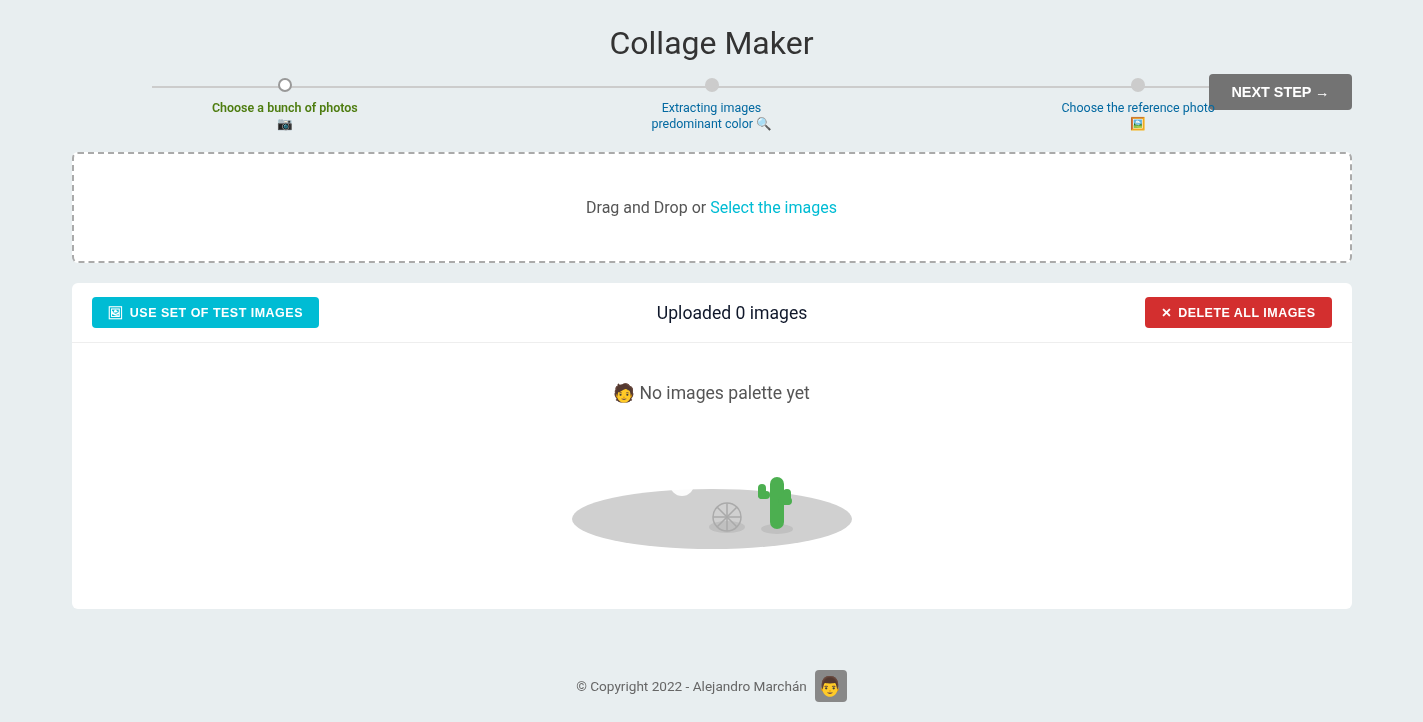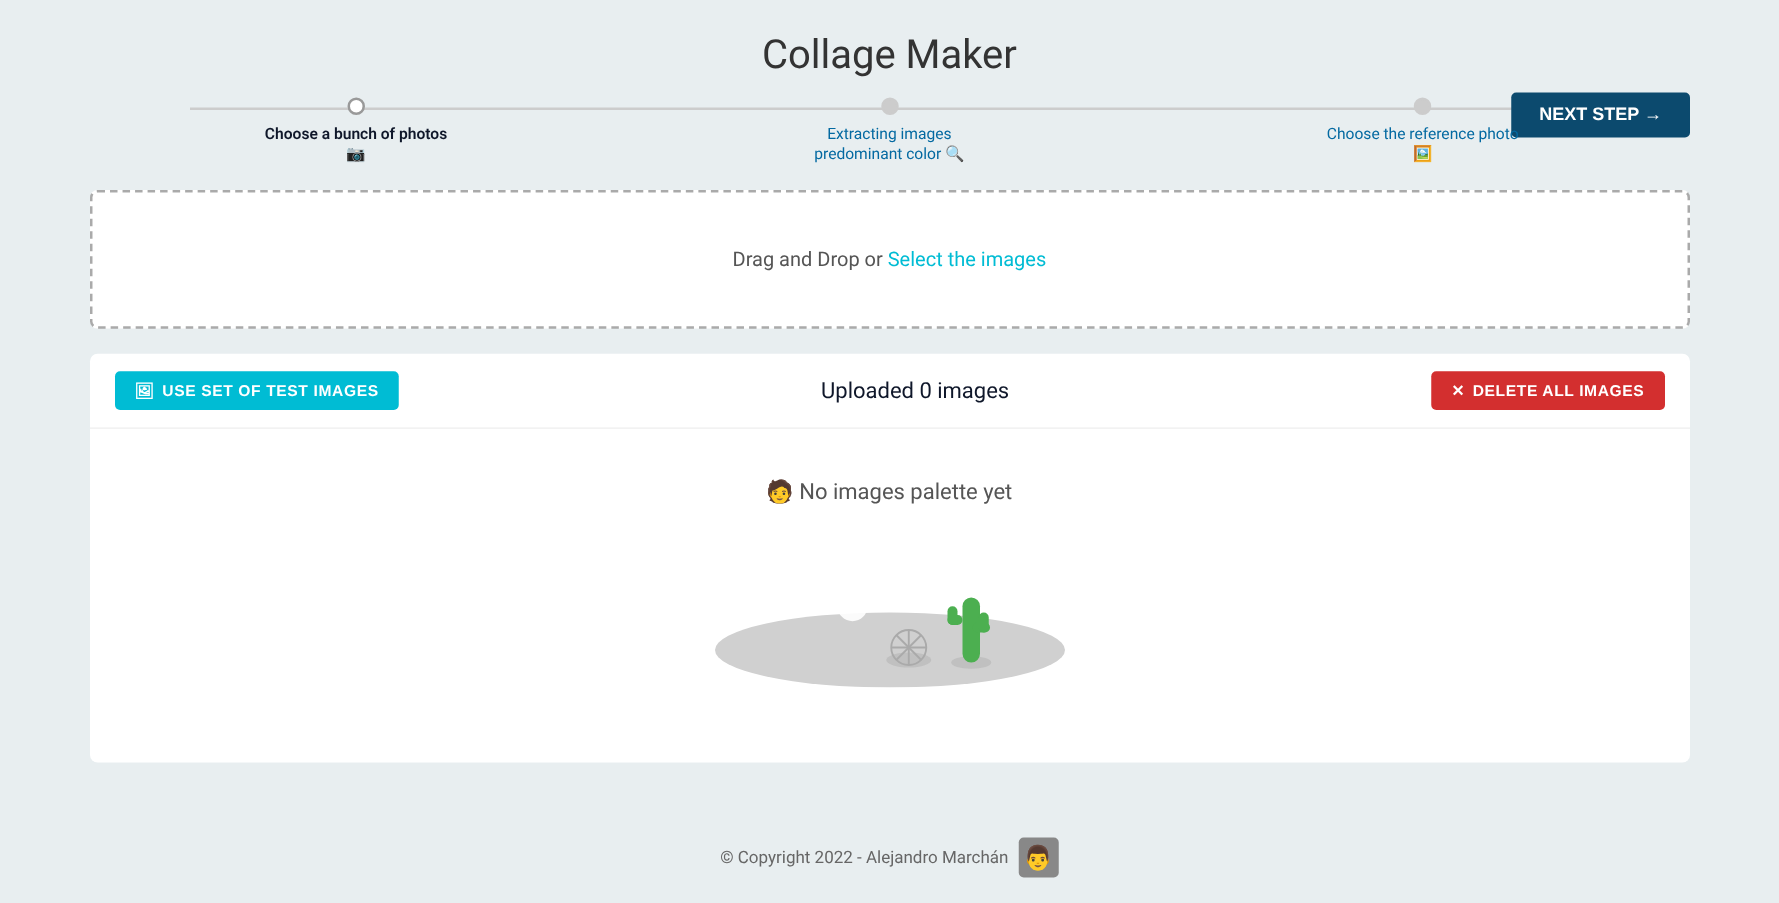--- a/index.html
+++ b/index.html
@@ -70,25 +70,25 @@
 
     .step-label {
       font-size: 0.78rem;
       color: #0369a1;
       max-width: 160px;
       line-height: 1.3;
     }
 
     .step-label.active {
       font-weight: 600;
-      color: #0f172a;
+      color: #4d7c0f;
     }
 
     .next-step-btn {
-      background: #0c4a6e;
+      background: #737373;
       color: #fff;
       border: none;
       padding: 10px 22px;
       font-size: 0.9rem;
       font-weight: 600;
       cursor: pointer;
       border-radius: 4px;
       display: flex;
       align-items: center;
       gap: 8px;

